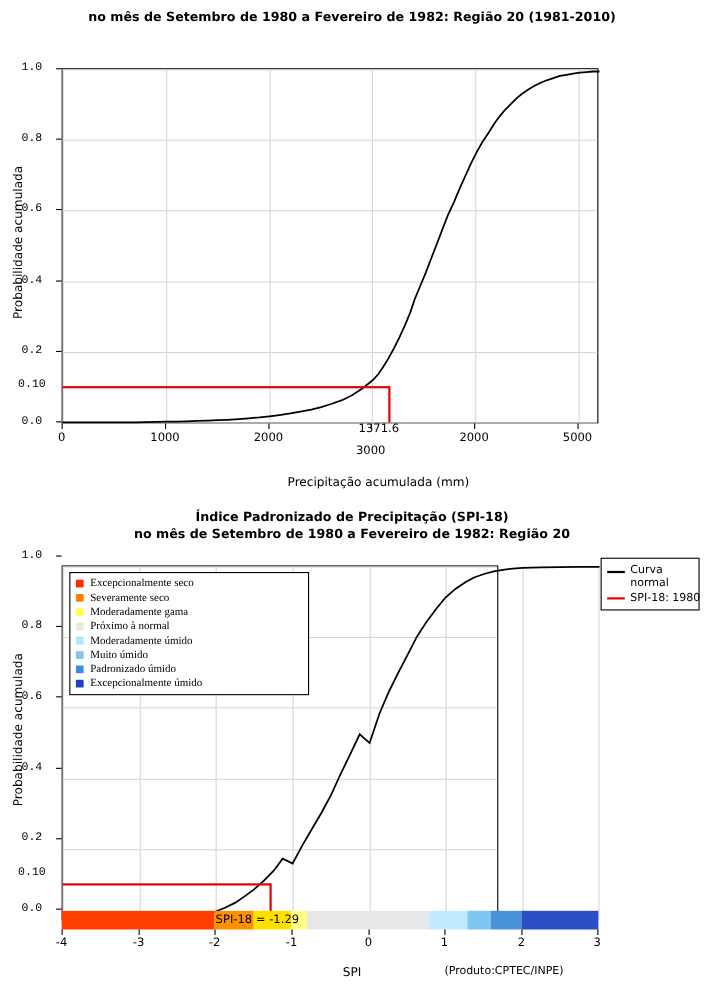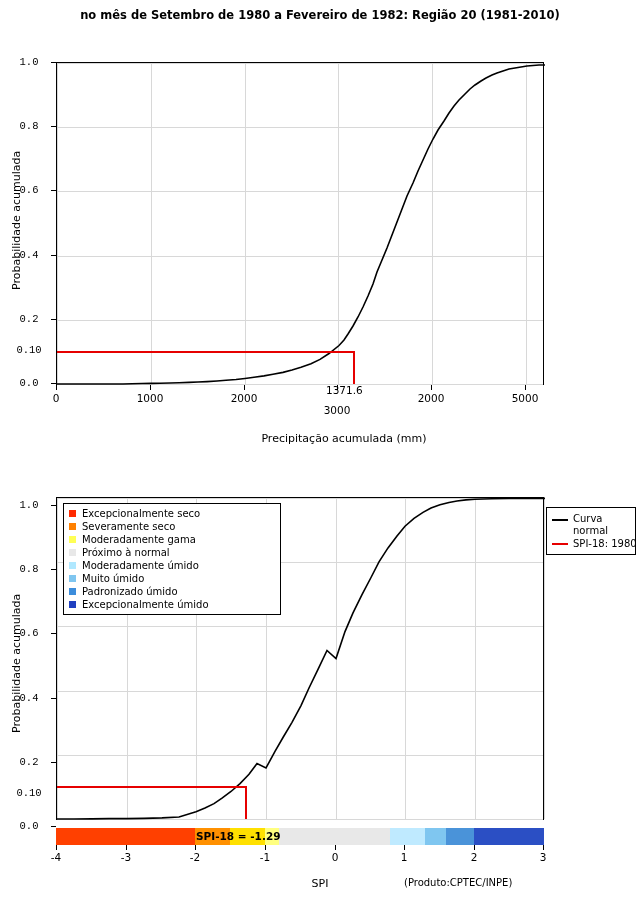--- a/index.html
+++ b/index.html
@@ -49,21 +49,21 @@
     width:16px;height:2px;margin-right:5px;flex:none;
   }
   .legend .dot{
     width:7px;height:7px;margin-right:6px;flex:none;
   }
   .legend .lbl{font-size:10px;line-height:12px;}
   .redline{position:absolute;background:#e60000;}
   .redline.h{height:1.5px;}
   .redline.v{width:1.5px;}
   .annot{position:absolute;font-size:10.5px;}
-  .annot.bold{font-weight:bold;}
+  .annot.bold{font-weight:normal;}
   .spibar{position:absolute;display:flex;}
   .spibar div{height:100%;}
   .credit{position:absolute;font-size:10px;}
   .legend-multi{line-height:12px;}
 </style>
 </head>
 <body>
 
 <div class="panel" id="panel-top">
 
@@ -127,22 +127,26 @@
   <div class="ticklabel" style="left:505px;top:392px;width:40px;">5000</div>
 
   <div class="annot" style="left:326px;top:384px;">1371.6</div>
 
   <div class="axis-title" style="left:0;top:432px;margin-left:24px;">Precipitação acumulada (mm)</div>
   <div class="yaxis-title" style="left:10px;top:290px;">Probabilidade acumulada</div>
 </div>
 
 <div class="panel" id="panel-bottom">
 
-
-  <div class="frame" id="bottom-frame" style="left:56px;top:42px;width:488px;height:323px;">
+  <div class="title" style="position:absolute;top:8px;left:0;width:640px;">
+    <span class="l1">Índice Padronizado de Precipitação (SPI-18)</span>
+    <span class="l2">no mês de Setembro de 1980 a Fevereiro de 1982: Região 20</span>
+  </div>
+
+  <div class="frame" id="bottom-frame" style="left:56px;top:59px;width:397px;height:323px;font-family:Liberation Serif, serif;">
 
     <div class="gridline v" style="left:0px;top:0;height:100%;"></div>
     <div class="gridline v" style="left:70px;top:0;height:100%;"></div>
     <div class="gridline v" style="left:139px;top:0;height:100%;"></div>
     <div class="gridline v" style="left:209px;top:0;height:100%;"></div>
     <div class="gridline v" style="left:279px;top:0;height:100%;"></div>
     <div class="gridline v" style="left:348px;top:0;height:100%;"></div>
     <div class="gridline v" style="left:418px;top:0;height:100%;"></div>
     <div class="gridline v" style="left:487px;top:0;height:100%;"></div>
 

